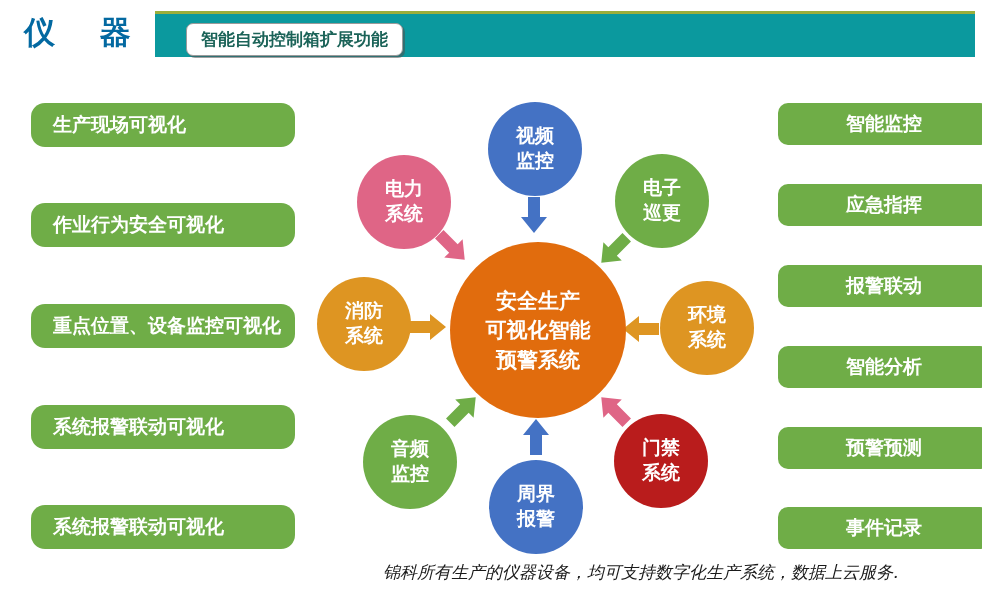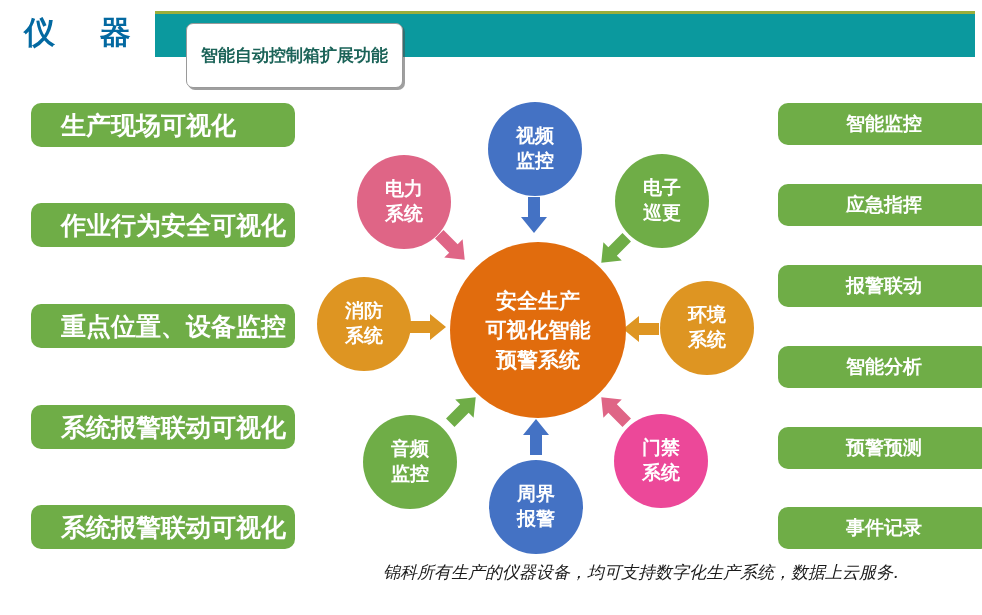--- a/index.html
+++ b/index.html
@@ -14,29 +14,29 @@
     white-space:pre;word-spacing:1.1em;letter-spacing:1px;
   }
   .banner{
     position:absolute;left:155px;top:11px;width:820px;height:46px;
     background:#0B999E;border-top:3px solid #9AAE3B;box-sizing:border-box;
   }
   .banner-label{
     position:absolute;left:31px;top:9px;
     background:#fff;border:1px solid #9a9a9a;border-radius:7px;
     box-shadow:2px 2px 0 rgba(80,80,80,.55);
-    padding:20px 14px;font-size:17px;font-weight:bold;color:#1B6358;
+    padding:4px 14px;font-size:17px;font-weight:bold;color:#1B6358;
     white-space:nowrap;
   }
   
   .side-box{
     position:absolute;background:#6FAD47;border-radius:10px;
     color:#fff;font-weight:bold;box-sizing:border-box;
   }
-  .side-box.left{left:31px;width:264px;height:44px;font-size:25px;line-height:44px;padding-left:30px;}
+  .side-box.left{left:31px;width:264px;height:44px;font-size:19px;line-height:44px;padding-left:22px;border-radius:14px;}
   .side-box.right{left:778px;width:212px;height:42px;font-size:19px;line-height:42px;text-align:center;}
   .lb0{top:103px}.lb1{top:203px}.lb2{top:304px}.lb3{top:405px}.lb4{top:505px}
   .rb0{top:103px}.rb1{top:184px}.rb2{top:265px}.rb3{top:346px}.rb4{top:427px}.rb5{top:507px}
   
   .hub{
     position:absolute;left:450px;top:242px;width:176px;height:176px;border-radius:50%;
     display:flex;align-items:center;justify-content:center;text-align:center;
     color:#fff;font-size:21px;font-weight:bold;line-height:1.4;white-space:pre-line;
   }
   .sat{
@@ -129,18 +129,18 @@
   <div class="sat s-patrol" style="background-color: rgb(111, 173, 71);">电子
 巡更</div>
   <div class="sat s-fire" style="background-color: rgb(222, 149, 34);">消防
 系统</div>
   <div class="sat s-env" style="background-color: rgb(222, 149, 34);">环境
 系统</div>
   <div class="sat s-audio" style="background-color: rgb(111, 173, 71);">音频
 监控</div>
   <div class="sat s-perimeter" style="background-color: rgb(68, 114, 196);">周界
 报警</div>
-  <div class="sat s-access" style="background-color: #ec4899;">门禁
+  <div class="sat s-access" style="background-color: #b91c1c;">门禁
 系统</div>
 
   <div class="footer-note">锦科所有生产的仪器设备，均可支持数字化生产系统，数据上云服务.</div>
 
 </div>
 
 </body></html>

